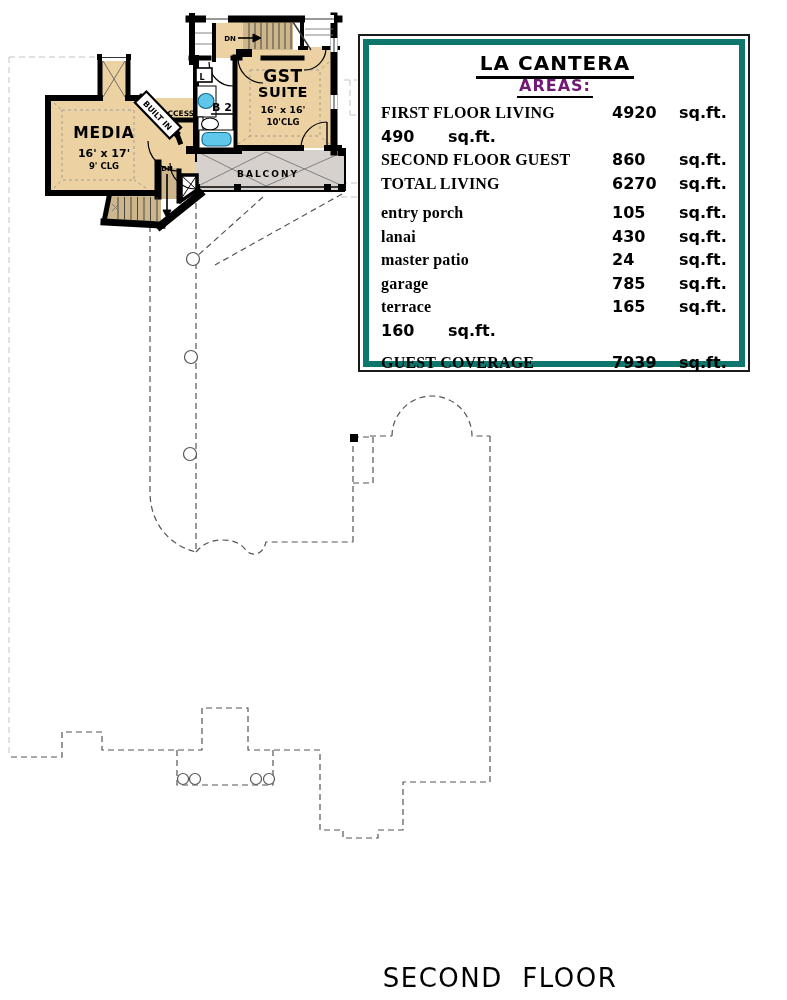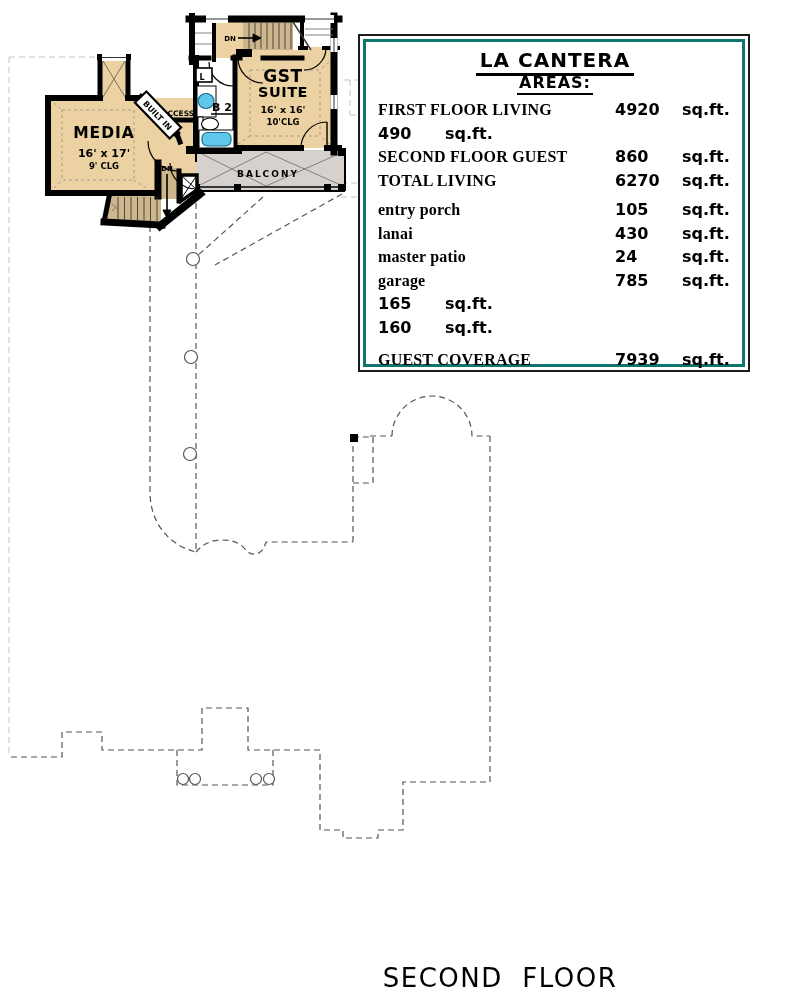--- a/index.html
+++ b/index.html
@@ -3,24 +3,24 @@
 <meta charset="utf-8">
 <style>
   html,body{margin:0;padding:0;background:#ffffff;}
   .page{position:relative;width:787px;height:1000px;background:#ffffff;overflow:hidden;
         font-family:"DejaVu Sans", sans-serif;}
   .plan-svg{position:absolute;left:0;top:0;}
   
   .areas-table{position:absolute;left:358px;top:34px;width:392px;height:338px;
       border:2px solid #1a1a1a;background:#ffffff;box-sizing:border-box;}
   .areas-inner{position:absolute;left:3px;top:3px;right:3px;bottom:3px;
-      border:3px solid #0f766e;box-sizing:border-box;padding:6px 10px 0 12px;}
+      border:6px solid #0f766e;box-sizing:border-box;padding:6px 10px 0 12px;}
   .tb-title{text-align:center;font-size:20px;font-weight:bold;line-height:24px;color:#000;}
   .tb-title span{border-bottom:3px solid #000;padding:0 4px 1px 4px;letter-spacing:1px;}
-  .tb-subtitle{text-align:center;font-size:16px;font-weight:bold;line-height:21px;color:#000000;}
+  .tb-subtitle{text-align:center;font-size:16px;font-weight:bold;line-height:21px;color:#701a75;}
   .tb-subtitle span{border-bottom:2px solid #000;padding:0 2px 1px 2px;letter-spacing:1px;}
   .tb-rows{margin-top:7px;}
   .tb-row{display:flex;align-items:baseline;height:23.5px;font-weight:bold;color:#000;font-size:16px;}
   .tb-row .lbl{flex:1;letter-spacing:0.2px;white-space:nowrap;font-family:Liberation Serif, serif;}
   .tb-row .val{width:62px;}
   .tb-row .unit{width:50px;text-align:left;padding-left:5px;}
   .grp2{margin-top:6px;}
   .grp3{margin-top:9px;}
   
   .footer-title{position:absolute;left:320px;top:963px;width:360px;text-align:center;
@@ -277,20 +277,21 @@
         <span class="lbl">master patio</span>
         <span class="val">24</span>
         <span class="unit">sq.ft.</span>
       </div>
       <div class="tb-row">
         <span class="lbl">garage</span>
         <span class="val">785</span>
         <span class="unit">sq.ft.</span>
       </div>
       <div class="tb-row">
+        <span class="lbl">terrace</span>
         <span class="val">165</span>
         <span class="unit">sq.ft.</span>
       </div>
       <div class="tb-row">
         <span class="val">160</span>
         <span class="unit">sq.ft.</span>
       </div>
       <div class="tb-row grp3">
         <span class="lbl">GUEST COVERAGE</span>
         <span class="val">7939</span>

